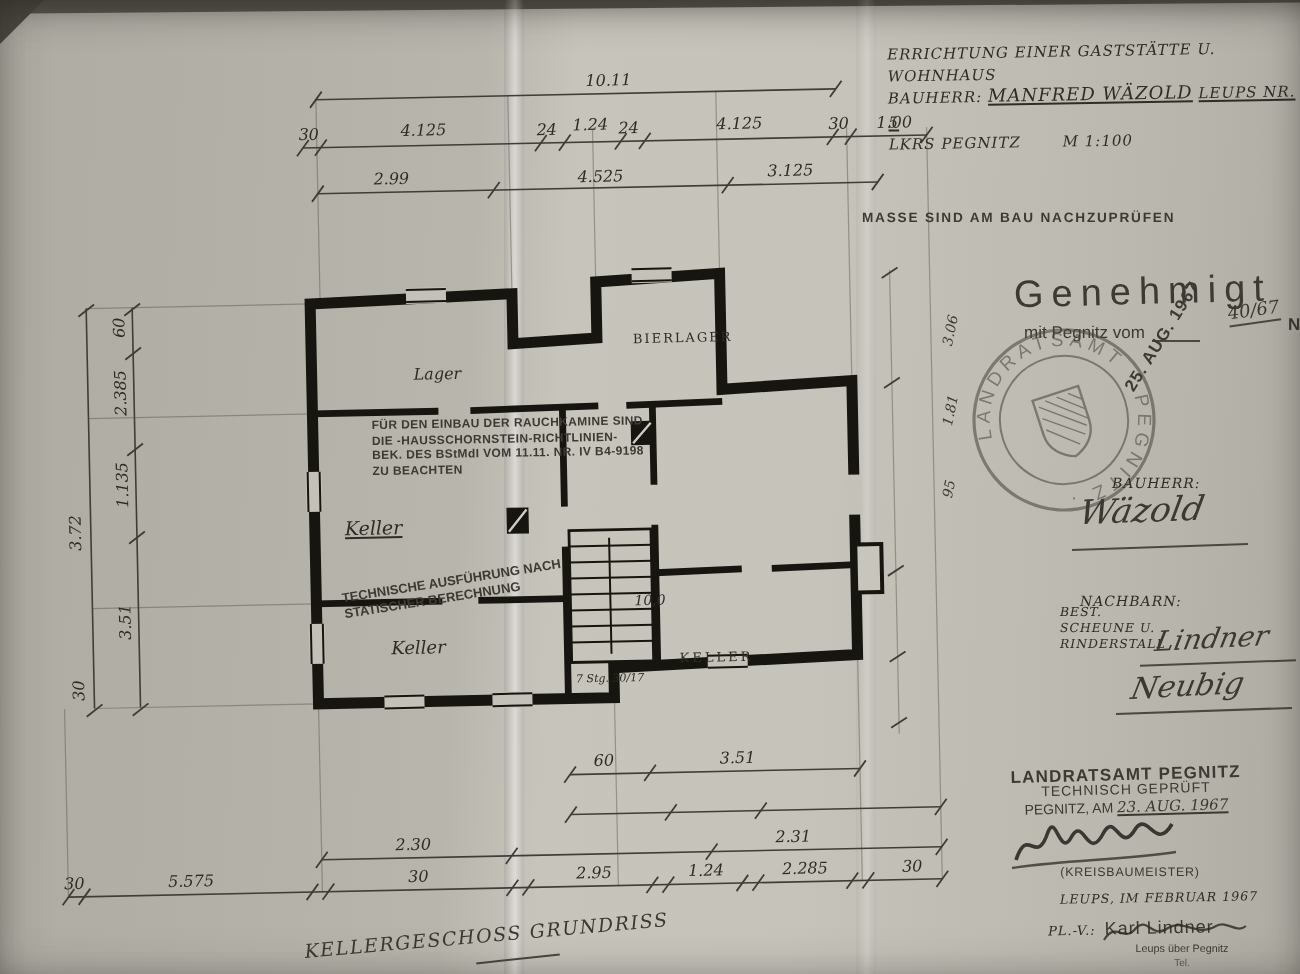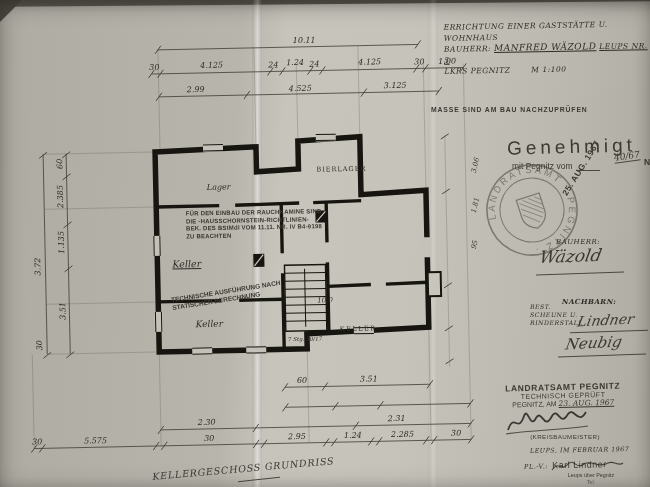--- a/index.html
+++ b/index.html
@@ -215,21 +215,21 @@
 
   <div class="abs lettered" style="left:556px;top:238px;font-size:7px;">BAUHERR:</div>
   <div class="abs hand" style="left:540px;top:246px;font-size:17px;transform:skewX(-12deg) rotate(-2deg);">Wäzold</div>
   <div class="sig-underline" style="left:536px;top:273px;width:88px;transform:rotate(-2deg);"></div>
 
   <div class="abs lettered" style="left:530px;top:303px;font-size:6.2px;line-height:8px;">
     <div>BEST.</div>
     <div>SCHEUNE U.</div>
     <div>RINDERSTALL</div>
   </div>
-  <div class="abs lettered" style="left:562px;top:297px;font-size:7px;font-weight:bold;">NACHBARN:</div>
+  <div class="abs lettered" style="left:540px;top:297px;font-size:7px;">NACHBARN:</div>
   <div class="abs hand" style="left:578px;top:312px;font-size:14px;transform:skewX(-14deg) rotate(-3deg);">Lindner</div>
   <div class="sig-underline" style="left:570px;top:331px;width:78px;transform:rotate(-2deg);"></div>
   <div class="abs hand" style="left:566px;top:334px;font-size:15px;transform:skewX(-14deg) rotate(-3deg);">Neubig</div>
   <div class="sig-underline" style="left:558px;top:355px;width:88px;transform:rotate(-2deg);"></div>
 
   <div class="abs stamp" style="left:488px;top:382px;width:150px;text-align:center;transform:rotate(-1.5deg);">
     <div style="font-size:8.5px;font-weight:bold;letter-spacing:.6px;">LANDRATSAMT PEGNITZ</div>
     <div style="font-size:7px;letter-spacing:.5px;">TECHNISCH GEPRÜFT</div>
     <div style="font-size:7px;">
       <span>PEGNITZ, AM</span>

